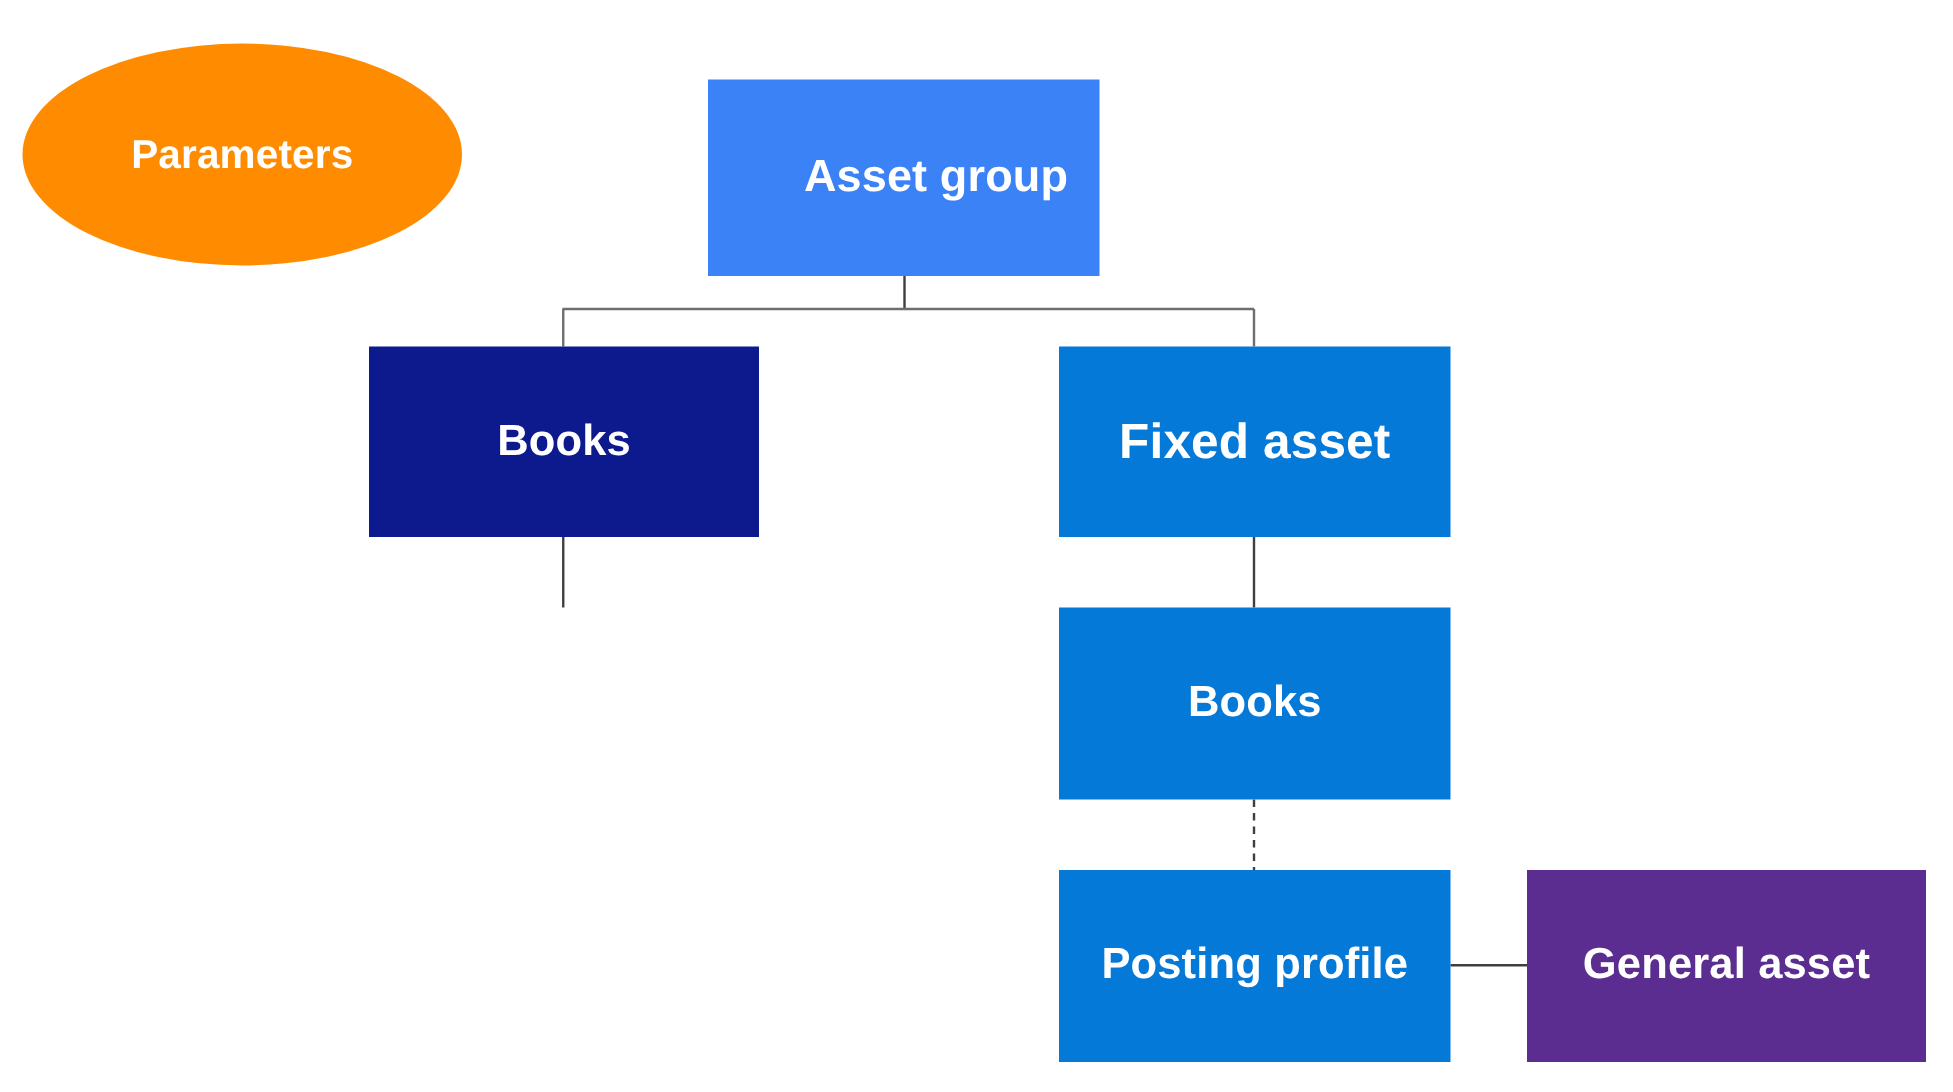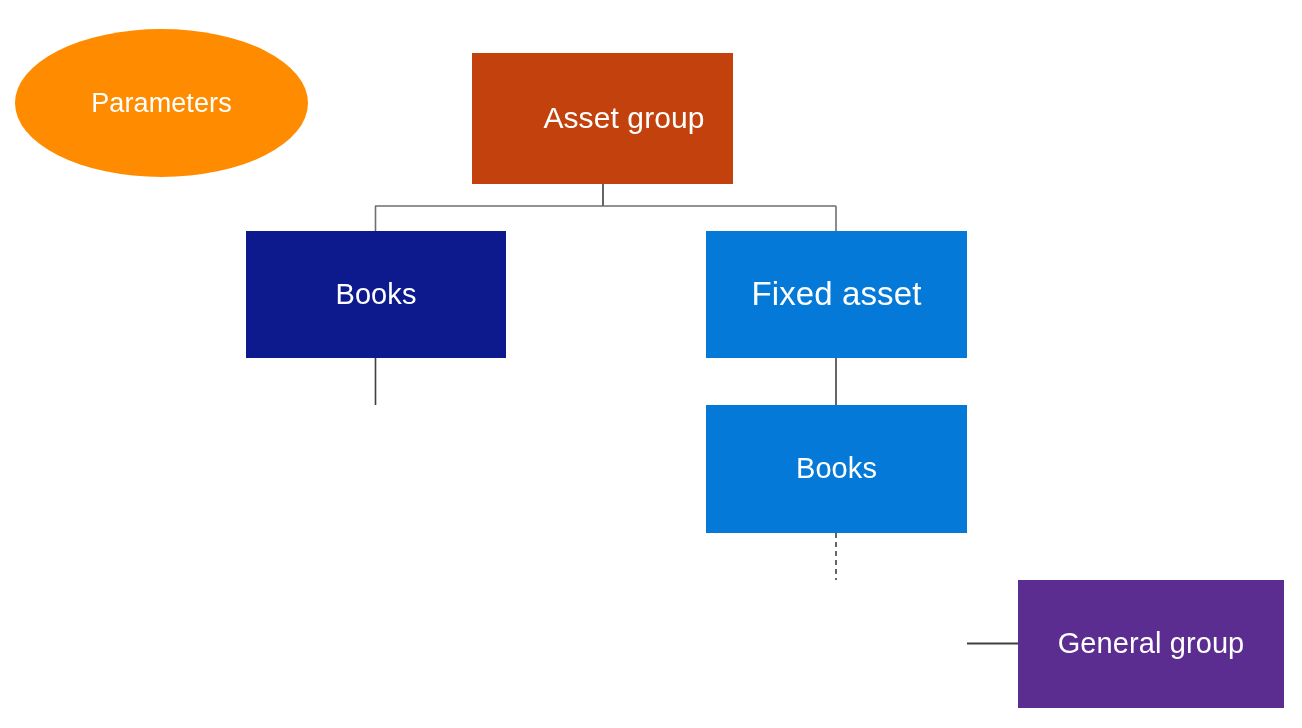--- a/index.html
+++ b/index.html
@@ -41,21 +41,21 @@
     text-align: center;
     box-sizing: border-box;
     color: #ffffff;
   }
 
   .node-label {
     display: block;
     width: 100%;
     padding: 0 10px;
     box-sizing: border-box;
-    font-weight: 400;
+    font-weight: 700;
     letter-spacing: 0.1px;
     line-height: 1.22;
     white-space: pre-line;
   }
 
   
   .node.ellipse {
     border-radius: 50%;
   }
 
@@ -67,21 +67,21 @@
     height: 148px;
     background: #FF8C00;
   }
   #node-parameters .node-label { font-size: 27px; }
 
   #node-asset-group {
     left: 472px;
     top: 53px;
     width: 261px;
     height: 131px;
-    background: #c2410c;
+    background: #3b82f6;
     padding-left: 43px;
   }
   #node-asset-group .node-label { font-size: 30px; }
 
   #node-books-left {
     left: 246px;
     top: 231px;
     width: 260px;
     height: 127px;
     background: #0C1A8E;
@@ -171,18 +171,21 @@
 
   <div class="node" id="node-fixed-asset">
     <span class="node-label">Fixed asset</span>
   </div>
 
 
   <div class="node" id="node-books-right">
     <span class="node-label">Books</span>
   </div>
 
+  <div class="node" id="node-posting-profile">
+    <span class="node-label">Posting profile</span>
+  </div>
 
   <div class="node" id="node-general-ledger">
-    <span class="node-label">General group</span>
+    <span class="node-label">General asset</span>
   </div>
 
 </div>
 
 </body></html>

